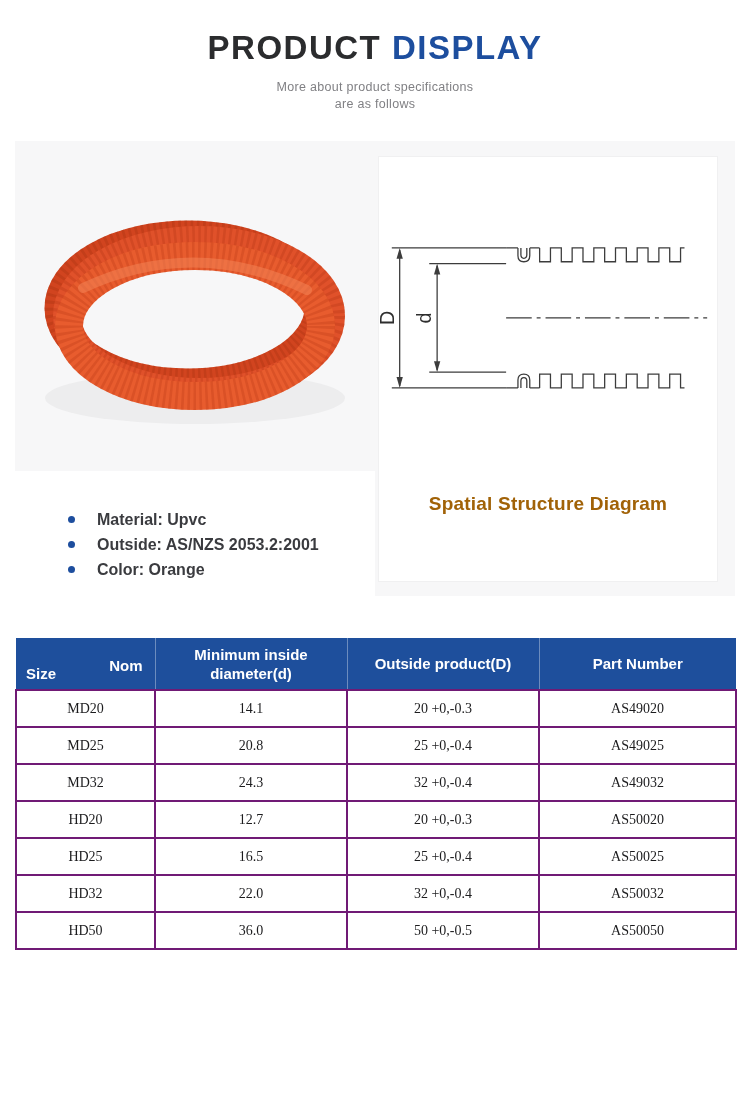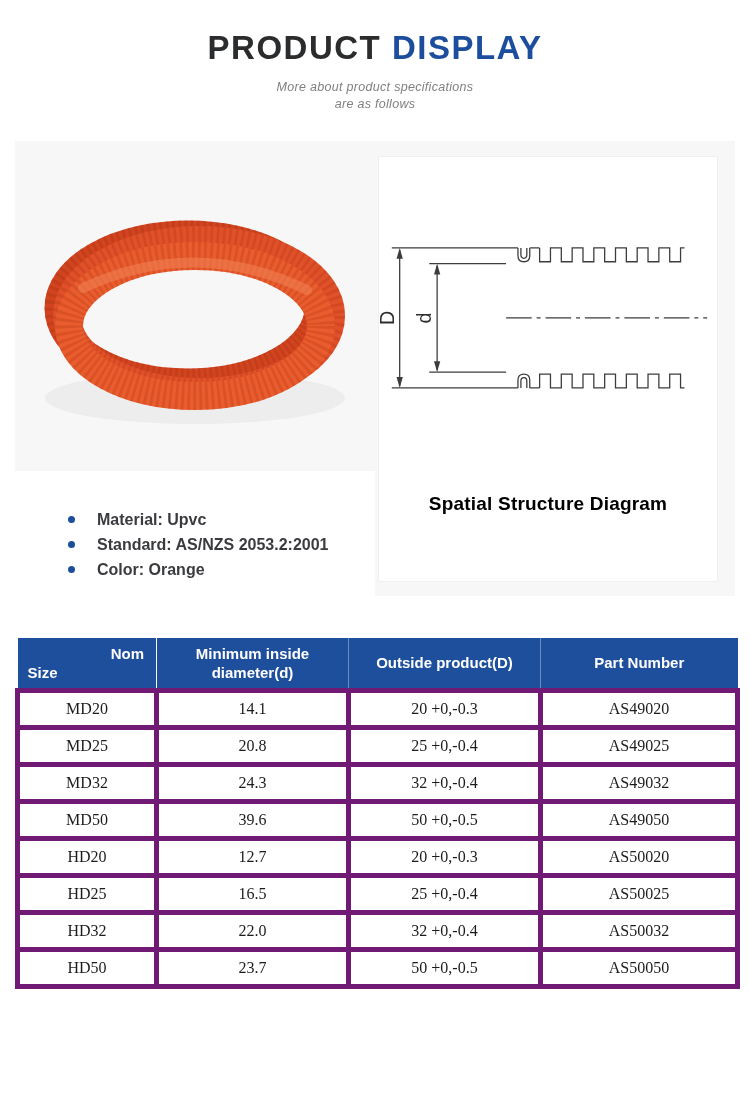--- a/index.html
+++ b/index.html
@@ -8,21 +8,21 @@
     width: 750px; height: 1094px;
     font-family: "Liberation Sans", sans-serif;
     position: relative; overflow: hidden;
   }
   .page { width: 750px; height: 1094px; padding: 28px 15px 0 15px; }
 
   
   .hdr { text-align: center; }
   .title { font-size: 33px; font-weight: bold; letter-spacing: 1.5px; color: #2b2c2e; line-height: 40px; }
   .title .accent { color: #1d4e9e; }
-  .subtitle { margin-top: 11px; font-size: 12.5px; line-height: 17px; color: #808084; letter-spacing: 0.3px; font-style: italic; }
+  .subtitle { margin-top: 11px; font-size: 12.5px; line-height: 17px; color: #808084; letter-spacing: 0.3px; }
 
   
   .content { display: flex; margin-top: 28px; align-items: flex-start; }
   .left-col { width: 360px; }
   .photo-box {
     width: 360px; height: 330px; background: #f7f7f8;
     display: flex; align-items: center; justify-content: center;
   }
   .bullets { margin: 36px 0 0 53px; list-style: none; }
   .bullets li {
@@ -36,21 +36,21 @@
     width: 360px; height: 455px; background: #f7f7f8;
     padding: 15px 17px 14px 3px;
   }
   .diagram-card {
     width: 100%; height: 100%; background: #ffffff;
     border: 1px solid #f0f0f1;
     display: flex; flex-direction: column; align-items: center;
   }
   .diagram-card svg.structure { display: block; margin-top: 0; }
   .diagram-caption {
-    margin-top: 26px; font-size: 19px; font-weight: bold; color: #000000;
+    margin-top: 26px; font-size: 19px; font-weight: bold; color: #a16207;
     letter-spacing: 0.2px;
   }
 
   
   .spec-table {
     width: 720px; margin-top: 42px; border-collapse: collapse;
     table-layout: fixed;
   }
   .spec-table col.c1 { width: 139px; }
   .spec-table col.c2 { width: 192px; }
@@ -61,26 +61,26 @@
     height: 52px; line-height: 19px; text-align: center; vertical-align: middle;
     border-right: 1px solid rgba(255,255,255,0.35); padding: 0 8px;
   }
   .spec-table thead th:last-child { border-right: none; }
   th.corner {
     position: relative; padding: 0;
     background-image: linear-gradient(to bottom right,
       rgba(0,0,0,0) calc(50% - 1px), #ffffff calc(50% - 1px),
       #ffffff calc(50% + 1px), rgba(0,0,0,0) calc(50% + 1px));
   }
-  th.corner .nom { position: absolute; top: 6px; right: 12px; font-size: 15px; }
+  th.corner .nom { position: absolute; top: 18px; right: 12px; font-size: 15px; }
   th.corner .size { position: absolute; bottom: 6px; left: 10px; font-size: 15px; }
   .spec-table tbody td {
-    font-family: "Liberation Serif", serif; font-size: 16px; color: #1c1c1e;
+    font-family: "Liberation Serif", serif; font-size: 14px; color: #1c1c1e;
     height: 37px; text-align: center; vertical-align: middle;
-    border: 5px solid #701a75; background: #ffffff;
+    border: 2px solid #701a75; background: #ffffff;
   }
 </style>
 </head>
 <body>
 
 <div class="page">
 
   <div class="hdr">
     <div class="title">
       <span>PRODUCT</span>
@@ -111,21 +111,21 @@
           <path d="M60 140 Q172 88 284 142" fill="none" stroke="#f28355" stroke-width="10" opacity="0.55" stroke-linecap="round"></path>
         </svg>
       </div>
       <ul class="bullets">
         <li>
           <span class="dot"></span>
           <span>Material: Upvc</span>
         </li>
         <li>
           <span class="dot"></span>
-          <span>Standard: AS/NZS 2053.2:2001</span>
+          <span>Outside: AS/NZS 2053.2:2001</span>
         </li>
         <li>
           <span class="dot"></span>
           <span>Color: Orange</span>
         </li>
       </ul>
     </div>
 
     <div class="right-col">
       <div class="diagram-card">
@@ -194,45 +194,39 @@
           <td>25 +0,-0.4</td>
           <td>AS49025</td>
         </tr>
         <tr>
           <td>MD32</td>
           <td>24.3</td>
           <td>32 +0,-0.4</td>
           <td>AS49032</td>
         </tr>
         <tr>
-          <td>MD50</td>
-          <td>39.6</td>
-          <td>50 +0,-0.5</td>
-          <td>AS49050</td>
-        </tr>
-        <tr>
           <td>HD20</td>
           <td>12.7</td>
           <td>20 +0,-0.3</td>
           <td>AS50020</td>
         </tr>
         <tr>
           <td>HD25</td>
           <td>16.5</td>
           <td>25 +0,-0.4</td>
           <td>AS50025</td>
         </tr>
         <tr>
           <td>HD32</td>
           <td>22.0</td>
           <td>32 +0,-0.4</td>
           <td>AS50032</td>
         </tr>
         <tr>
           <td>HD50</td>
-          <td>23.7</td>
+          <td>36.0</td>
           <td>50 +0,-0.5</td>
           <td>AS50050</td>
         </tr>
       </tbody>
   </table>
 
 </div>
 
 </body></html>

